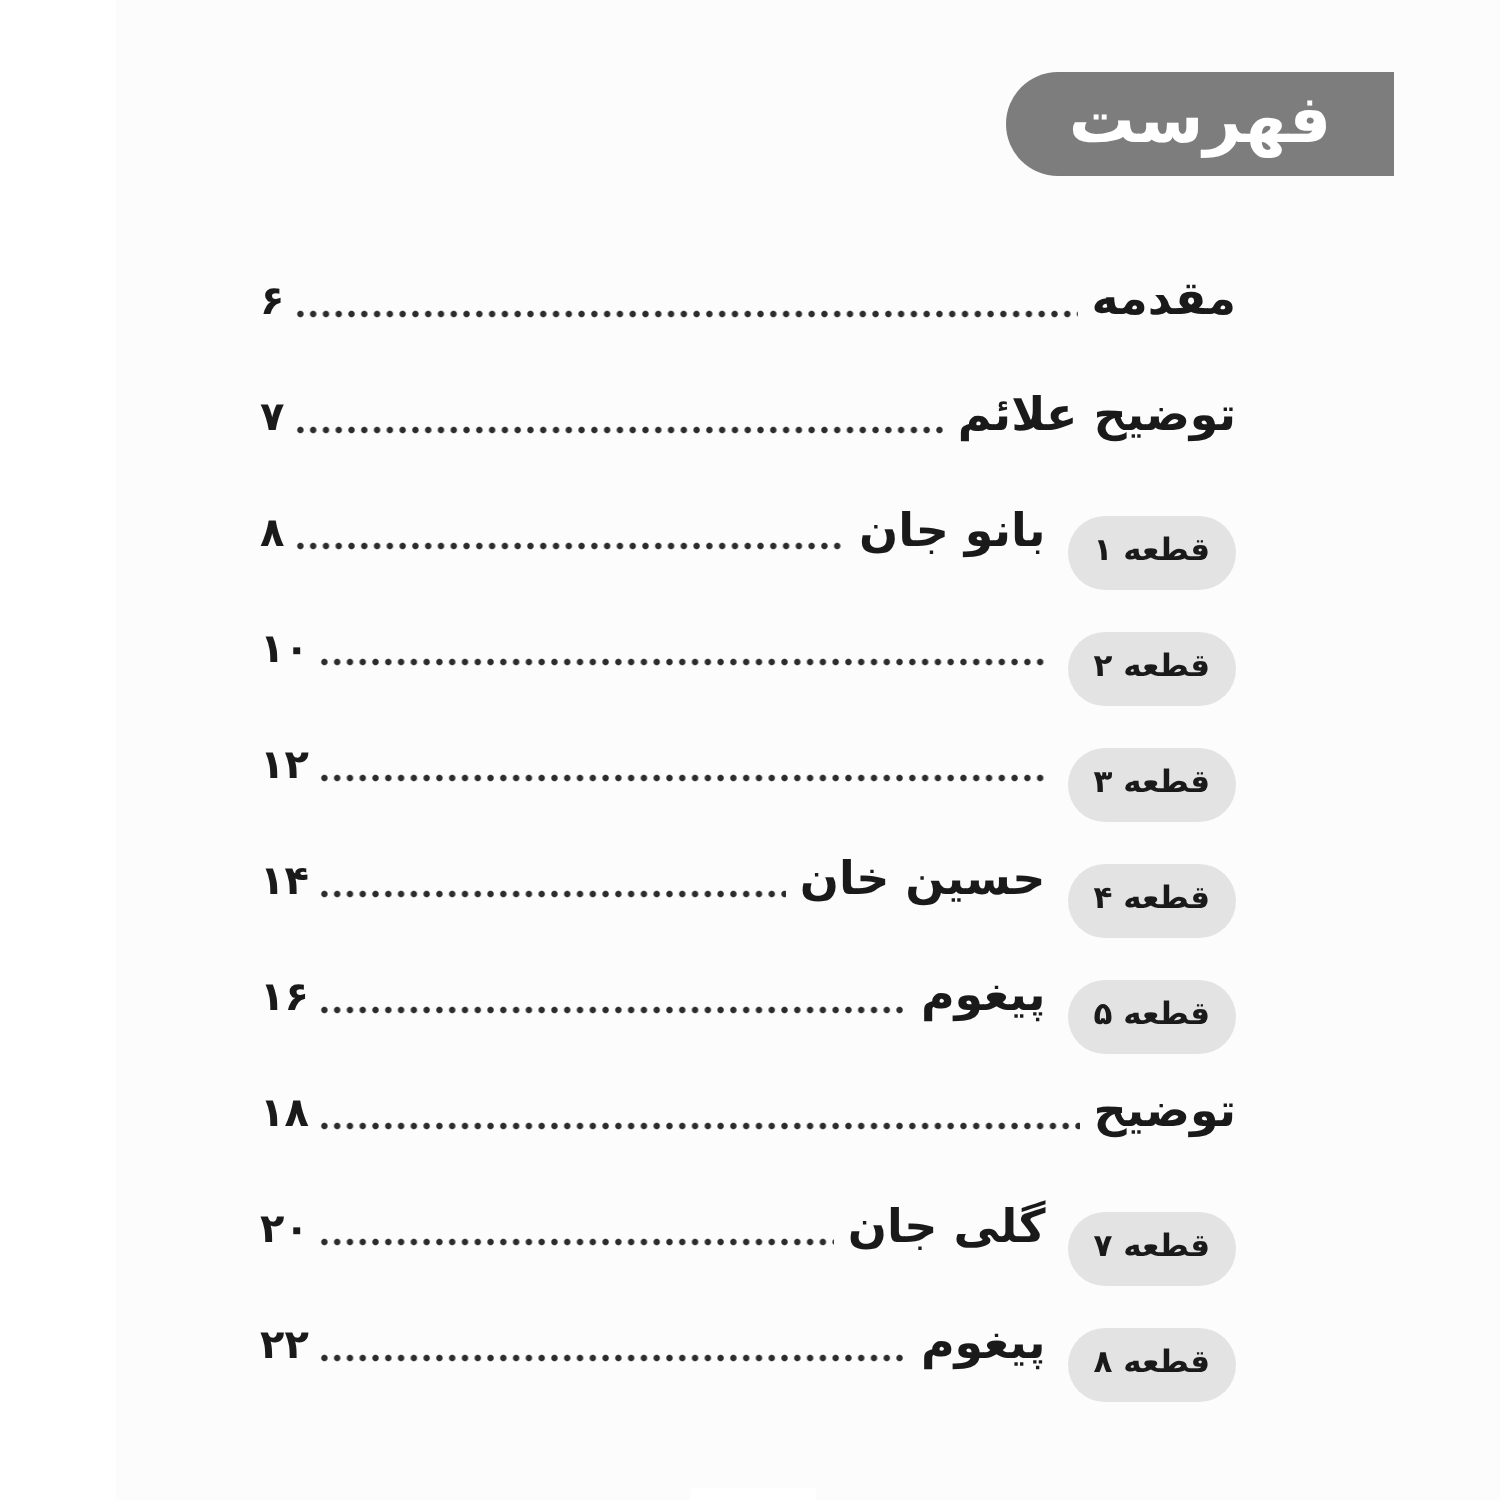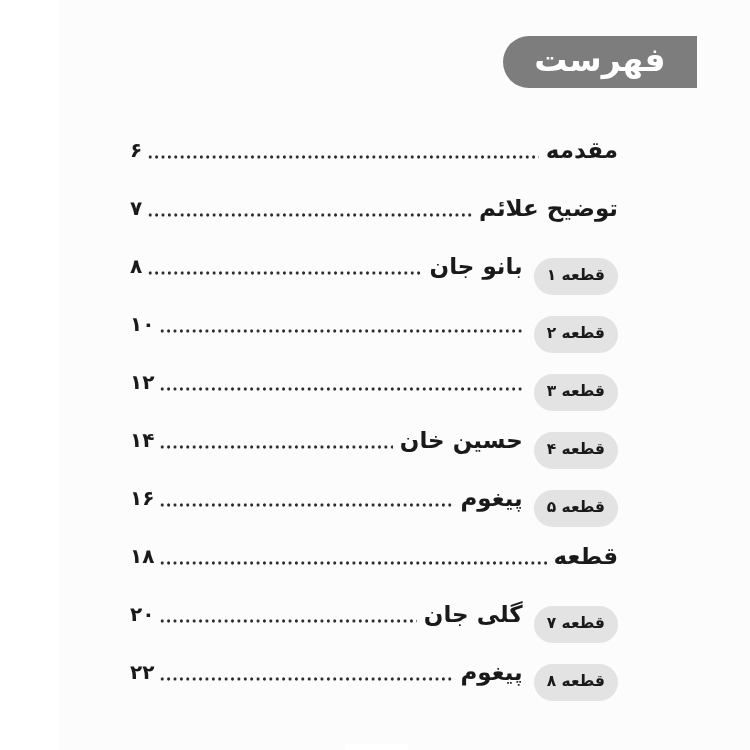--- a/index.html
+++ b/index.html
@@ -143,21 +143,21 @@
   </div>
 
   <div class="row">
     <span class="badge">قطعه ۵</span>
     <span class="title">پیغوم</span>
     <span class="leader"></span>
     <span class="page-num">۱۶</span>
   </div>
 
   <div class="row">
-    <span class="title">قطعه</span>
+    <span class="title">توضیح</span>
     <span class="leader"></span>
     <span class="page-num">۱۸</span>
   </div>
 
   <div class="row">
     <span class="badge">قطعه ۷</span>
     <span class="title">گلی جان</span>
     <span class="leader"></span>
     <span class="page-num">۲۰</span>
   </div>

